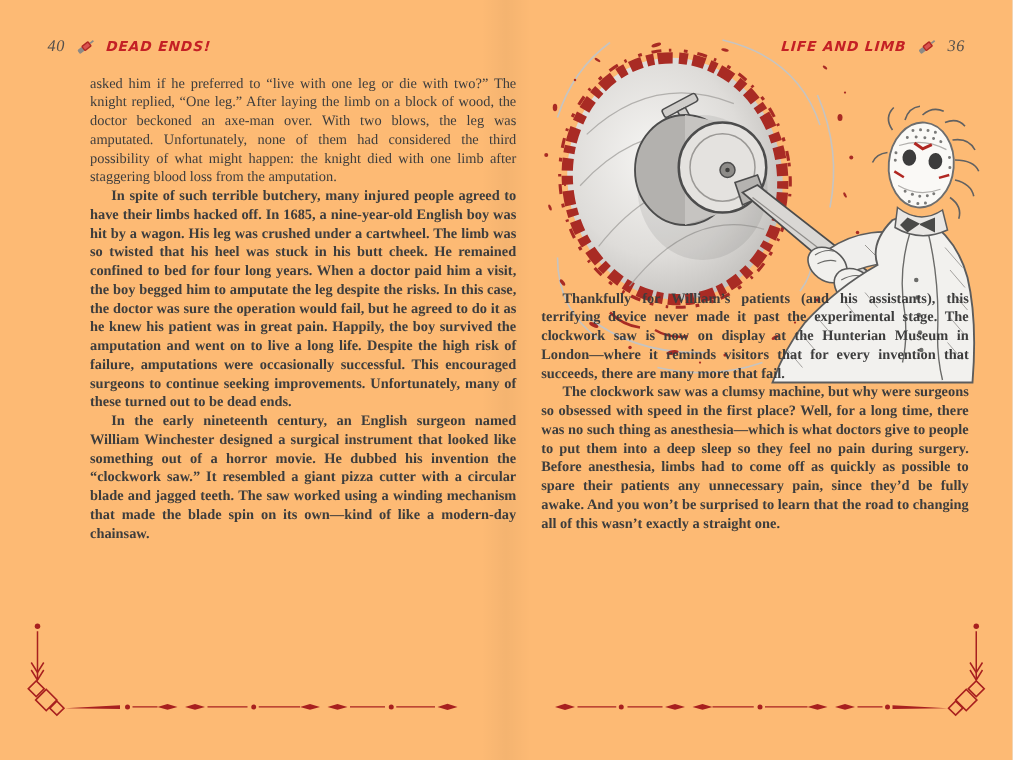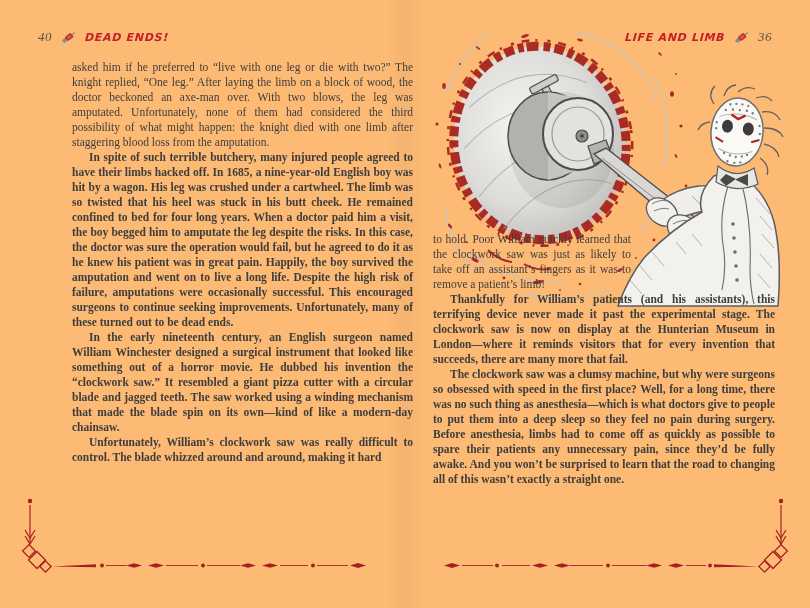--- a/index.html
+++ b/index.html
@@ -63,26 +63,24 @@
         <rect x="13" y="6.8" width="3.4" height="1.4" fill="#8d8a86"></rect>
       </g>
     </svg>
     <span class="pagenum">36</span>
   </div>
 
   <div class="bodycol leftcol">
     <p>asked him if he preferred to “live with one leg or die with two?” The knight replied, “One leg.” After laying the limb on a block of wood, the doctor beckoned an axe-man over. With two blows, the leg was amputated. Unfortunately, none of them had considered the third possibility of what might happen: the knight died with one limb after staggering blood loss from the amputation.</p>
     <p class="indent">In spite of such terrible butchery, many injured people agreed to have their limbs hacked off. In 1685, a nine-year-old English boy was hit by a wagon. His leg was crushed under a cartwheel. The limb was so twisted that his heel was stuck in his butt cheek. He remained confined to bed for four long years. When a doctor paid him a visit, the boy begged him to amputate the leg despite the risks. In this case, the doctor was sure the operation would fail, but he agreed to do it as he knew his patient was in great pain. Happily, the boy survived the amputation and went on to live a long life. Despite the high risk of failure, amputations were occasionally successful. This encouraged surgeons to continue seeking improvements. Unfortunately, many of these turned out to be dead ends.</p>
     <p class="indent">In the early nineteenth century, an English surgeon named William Winchester designed a surgical instrument that looked like something out of a horror movie. He dubbed his invention the “clockwork saw.” It resembled a giant pizza cutter with a circular blade and jagged teeth. The saw worked using a winding mechanism that made the blade spin on its own—kind of like a modern-day chainsaw.</p>
-    <p class="indent">Unfortunately, William’s clockwork saw was really difficult to control. The blade whizzed around and around, making it hard</p>
   </div>
 
   <div class="bodycol rightcol">
     <div class="illus-spacer"></div>
-    <p class="wrapnarrow">to hold. Poor William quickly learned that the clockwork saw was just as likely to take off an assistant’s fingers as it was to remove a patient’s limb!</p>
     <p class="indent">Thankfully for William’s patients (and his assistants), this terrifying device never made it past the experimental stage. The clockwork saw is now on display at the Hunterian Museum in London—where it reminds visitors that for every invention that succeeds, there are many more that fail.</p>
     <p class="indent">The clockwork saw was a clumsy machine, but why were surgeons so obsessed with speed in the first place? Well, for a long time, there was no such thing as anesthesia—which is what doctors give to people to put them into a deep sleep so they feel no pain during surgery. Before anesthesia, limbs had to come off as quickly as possible to spare their patients any unnecessary pain, since they’d be fully awake. And you won’t be surprised to learn that the road to changing all of this wasn’t exactly a straight one.</p>
   </div>
 
   <svg class="illus" viewBox="0 0 365 290">
     <defs>
       <radialGradient id="bladeShade" cx="42%" cy="40%" r="75%">
         <stop offset="0%" stop-color="#f6f5f3"></stop>
         <stop offset="55%" stop-color="#dedcd9"></stop>
         <stop offset="100%" stop-color="#b4b2af"></stop>

